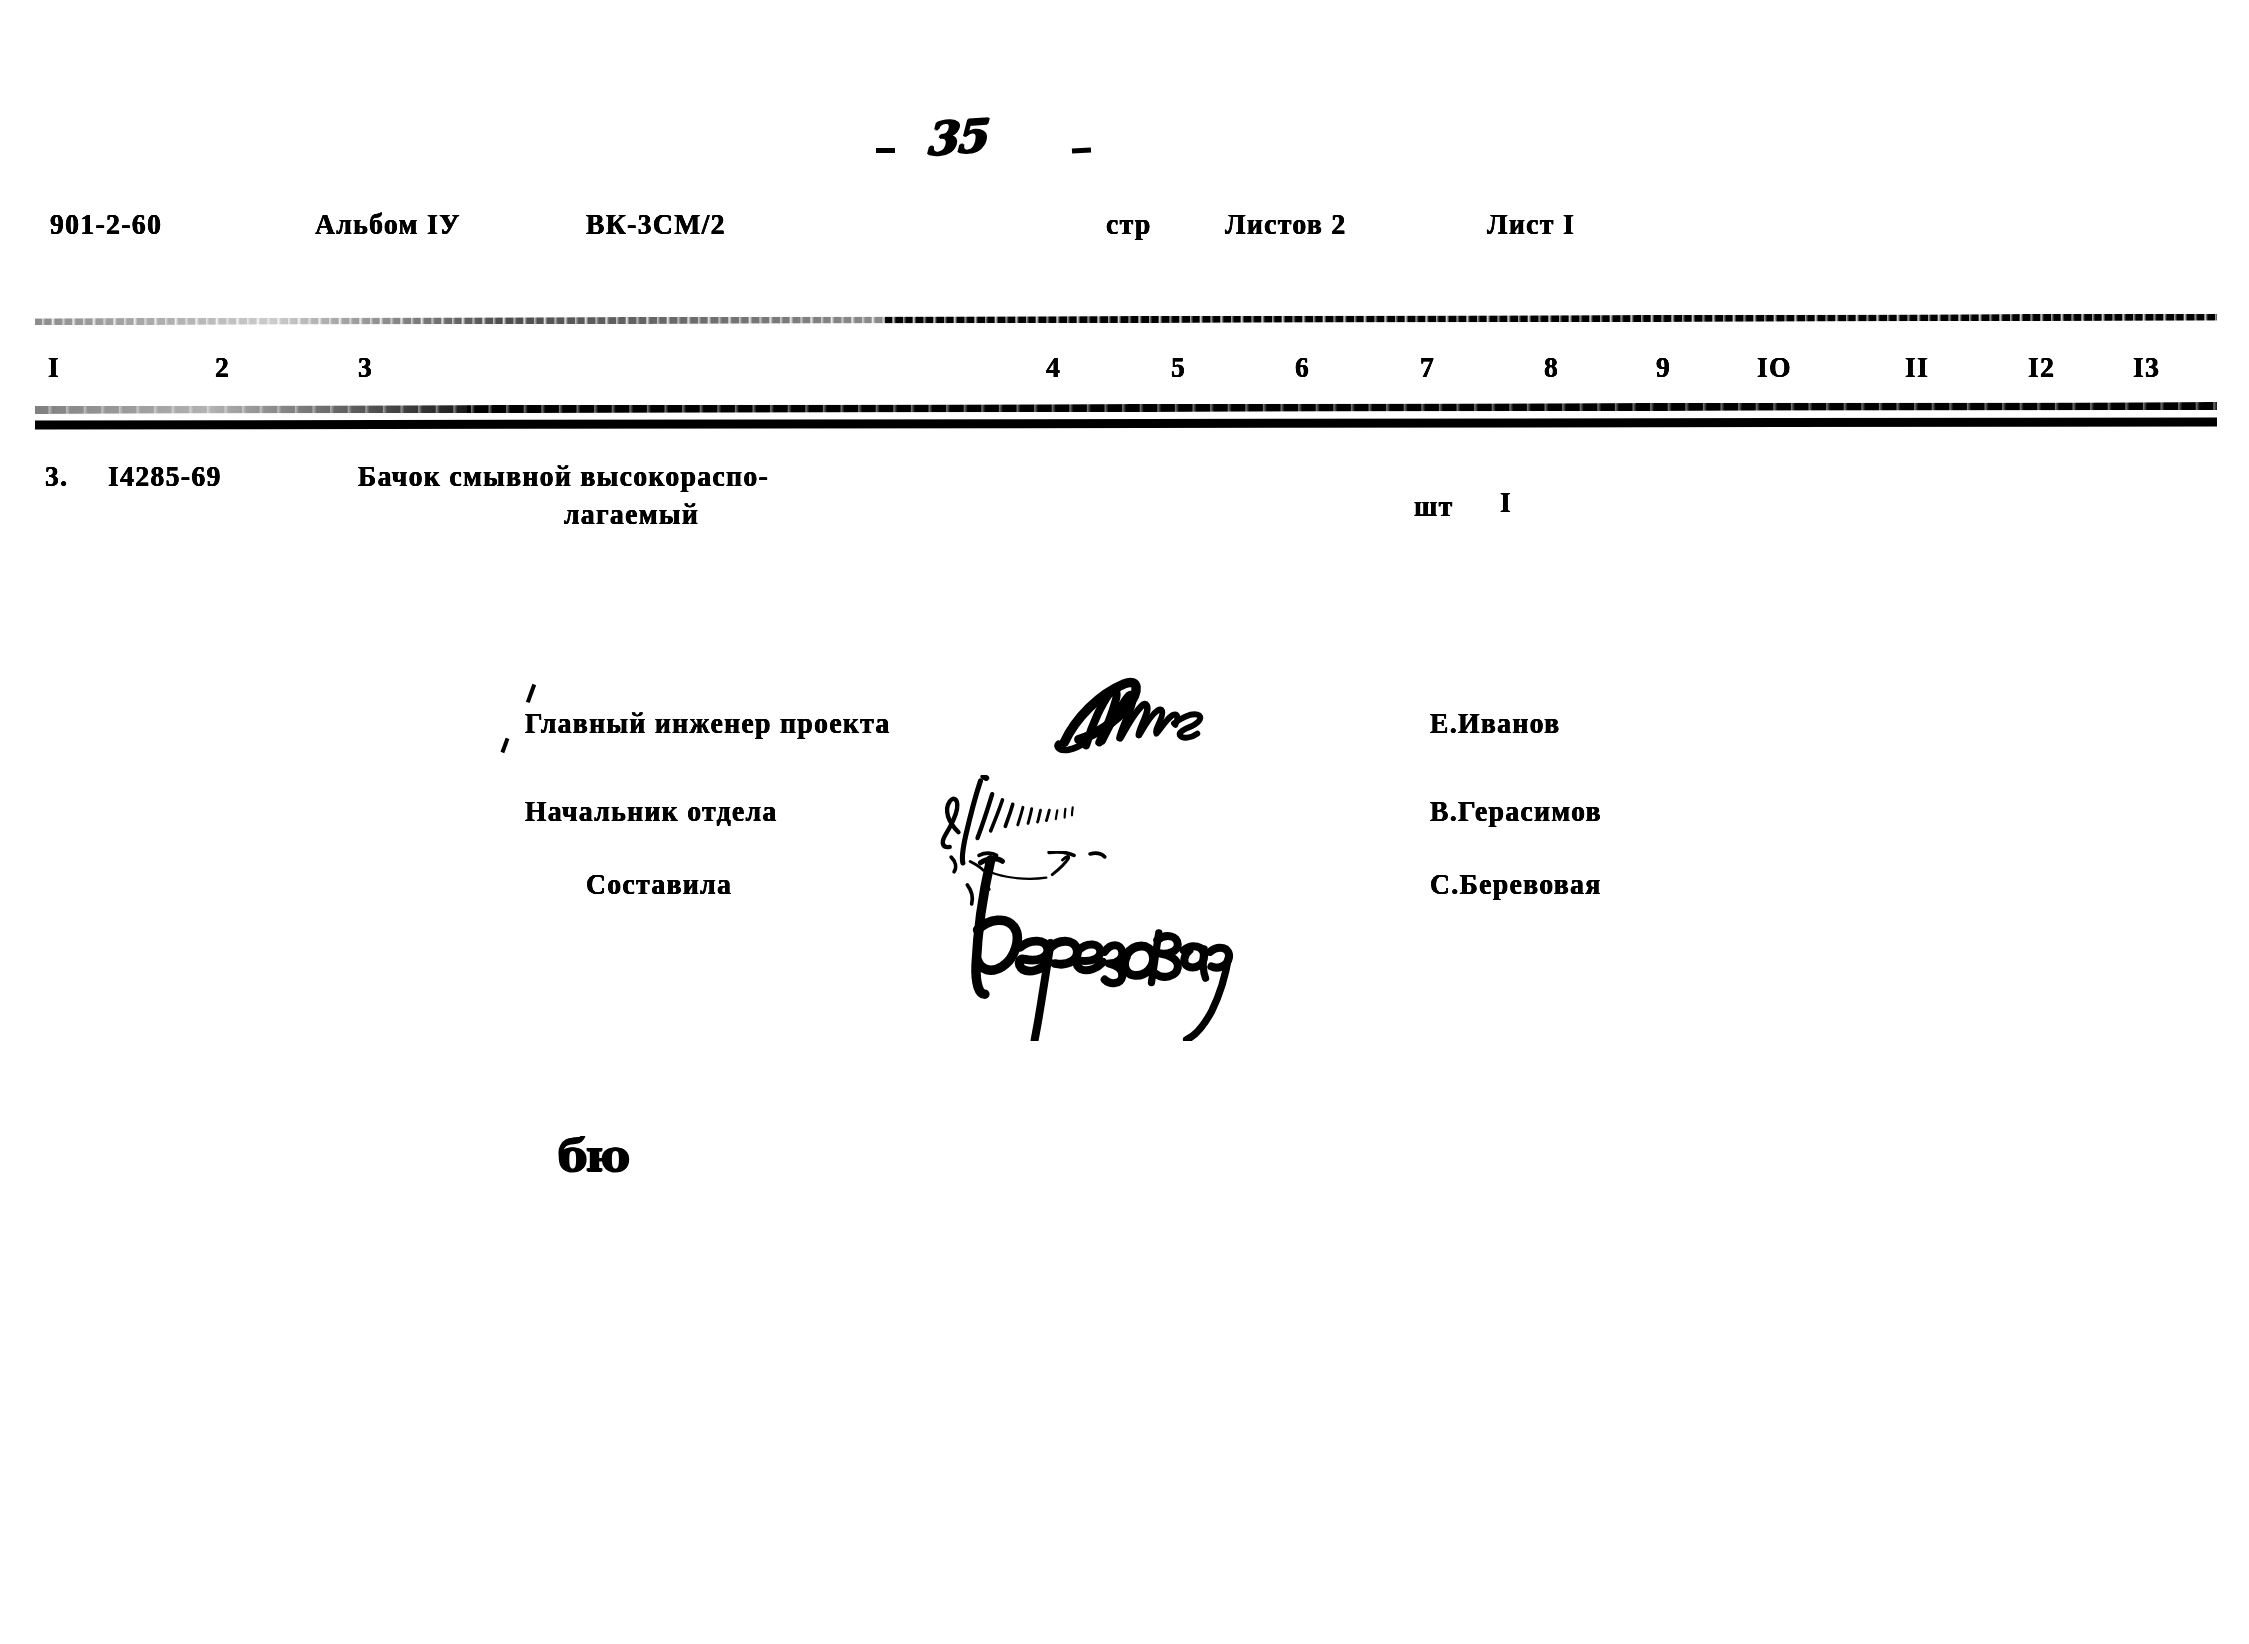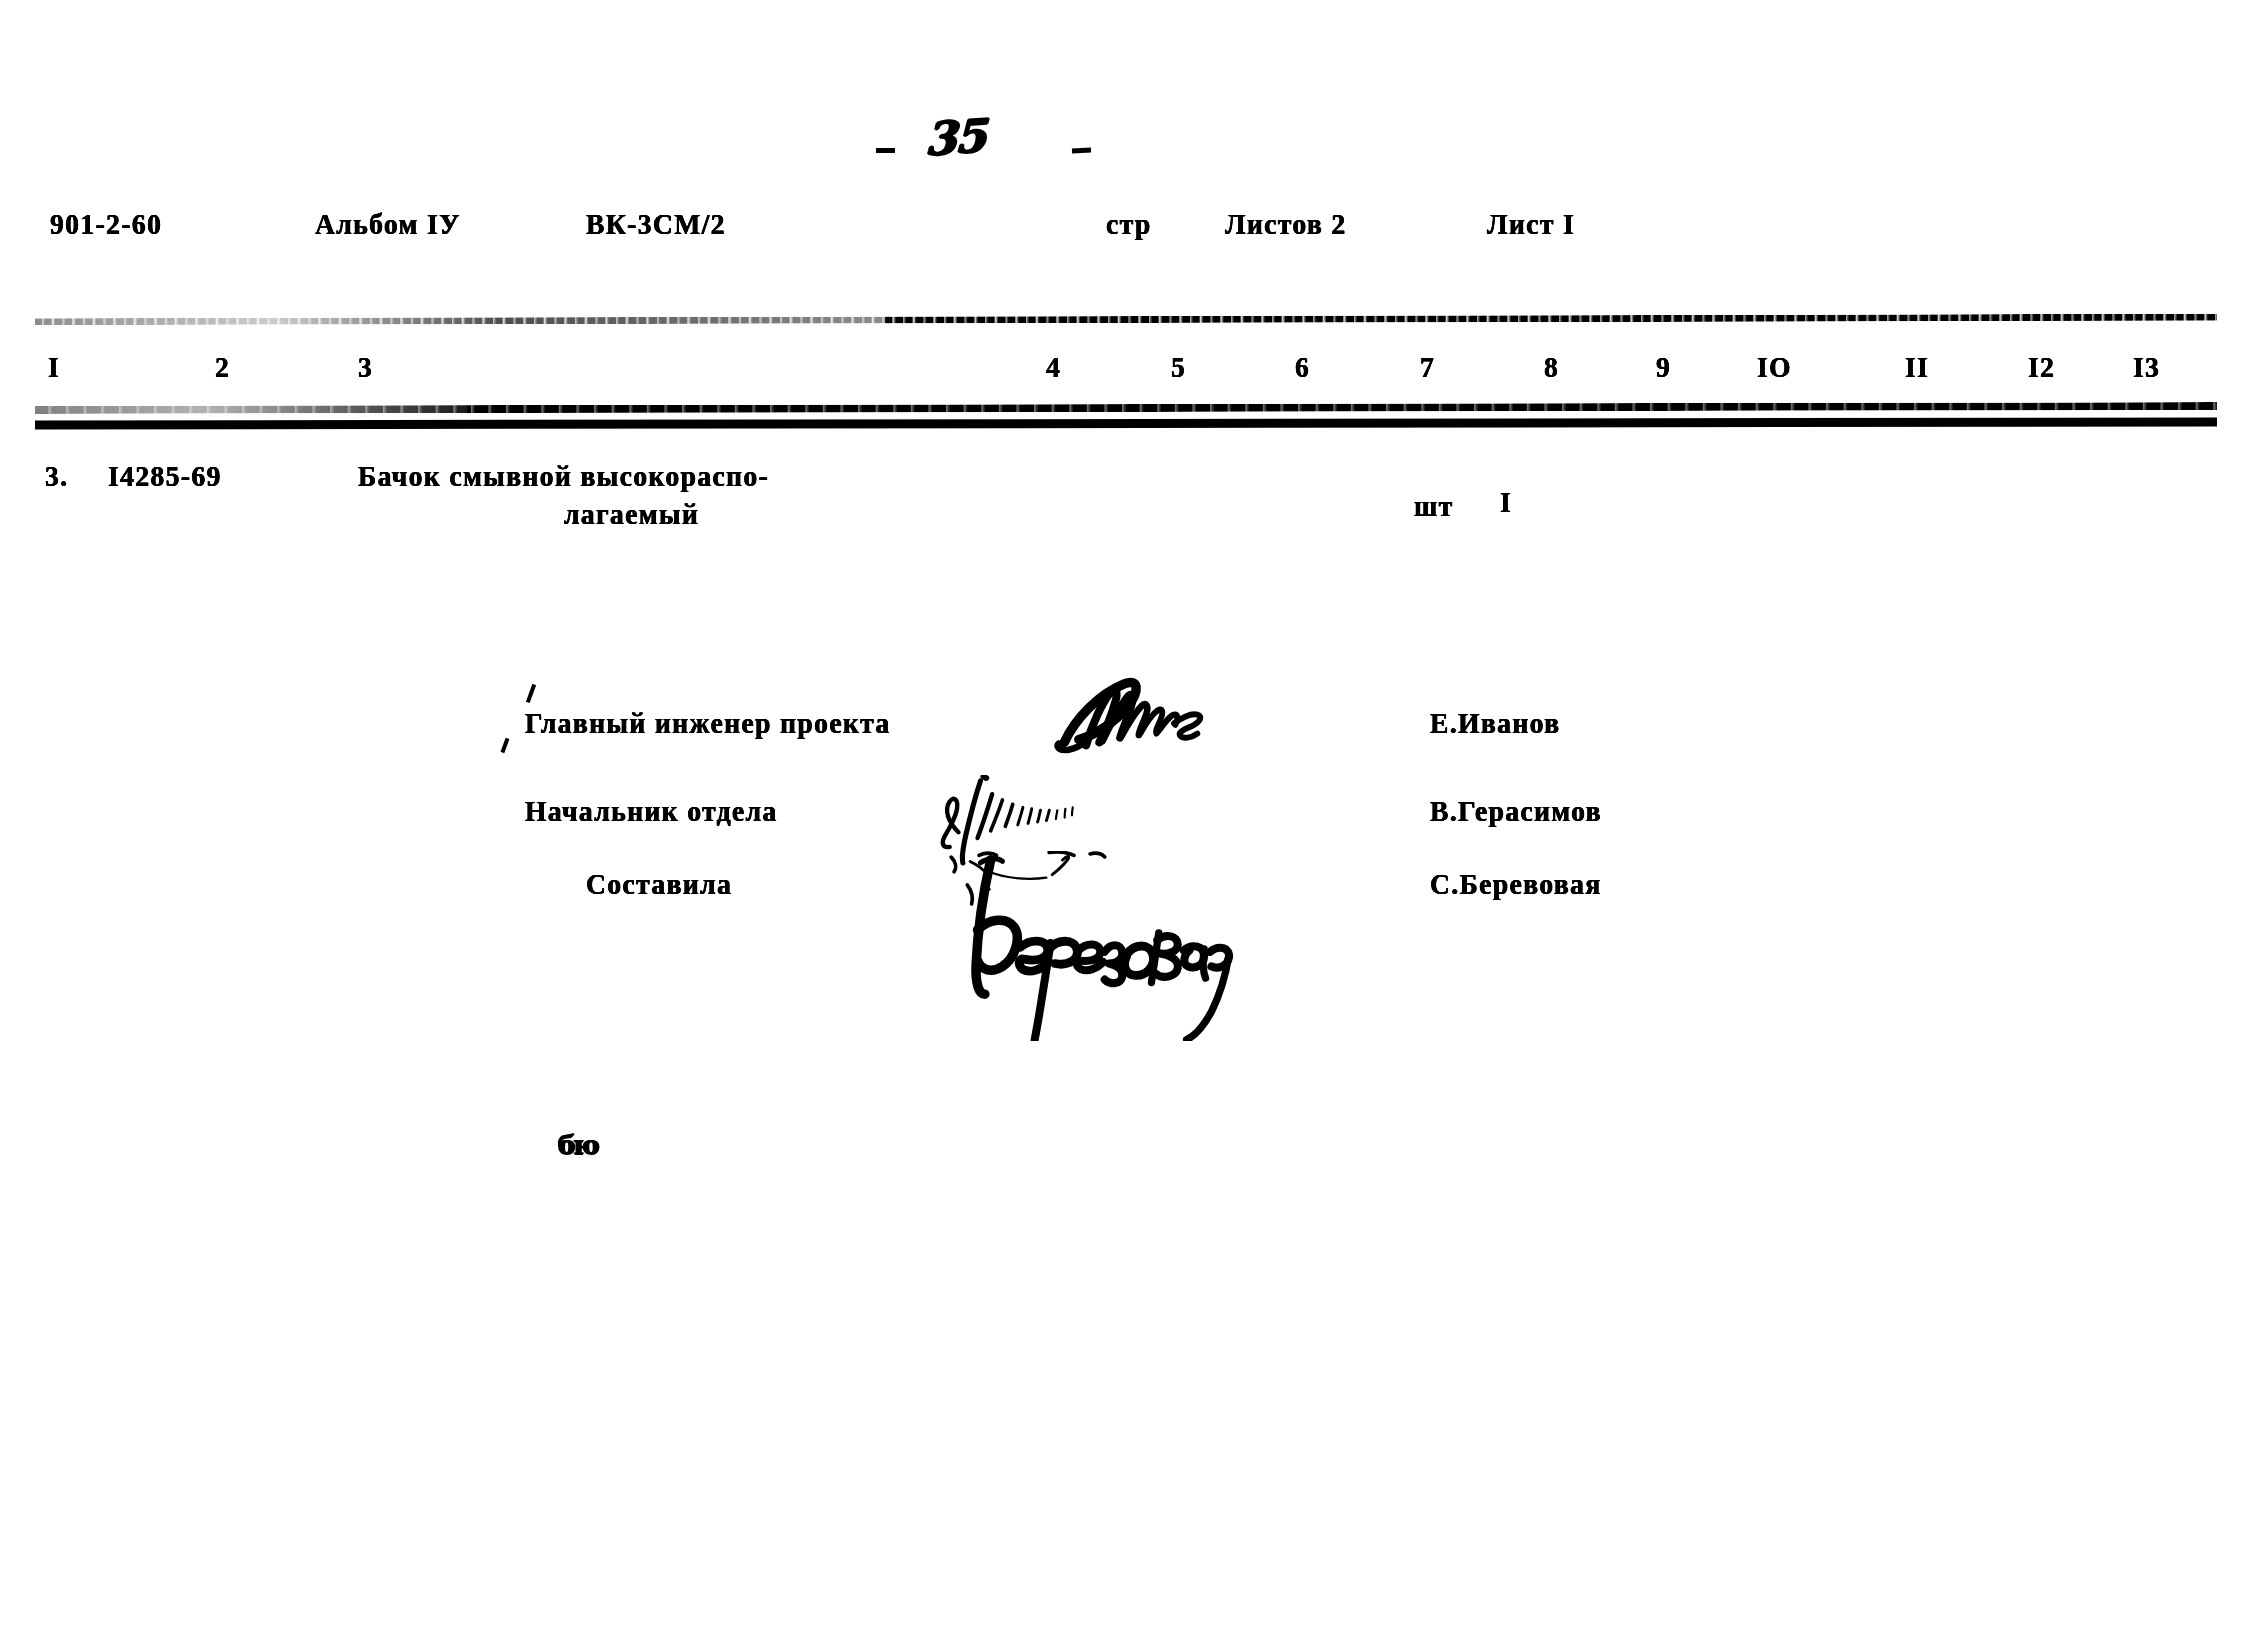--- a/index.html
+++ b/index.html
@@ -171,21 +171,21 @@
     background: #000;
   }
 
   
   #bottom-mark {
     position: absolute;
     left: 558px;
     top: 1130px;
     font-family: "DejaVu Serif", serif;
     font-weight: 700;
-    font-size: 26px;
+    font-size: 44px;
     letter-spacing: -2.2px;
     text-shadow: 0.9px 0 0 #000, -0.9px 0 0 #000, 0 0.7px 0 #000;
   }
 </style>
 </head>
 <body>
 
 <div id="page">
 
   <div id="pagenum-wrap">

